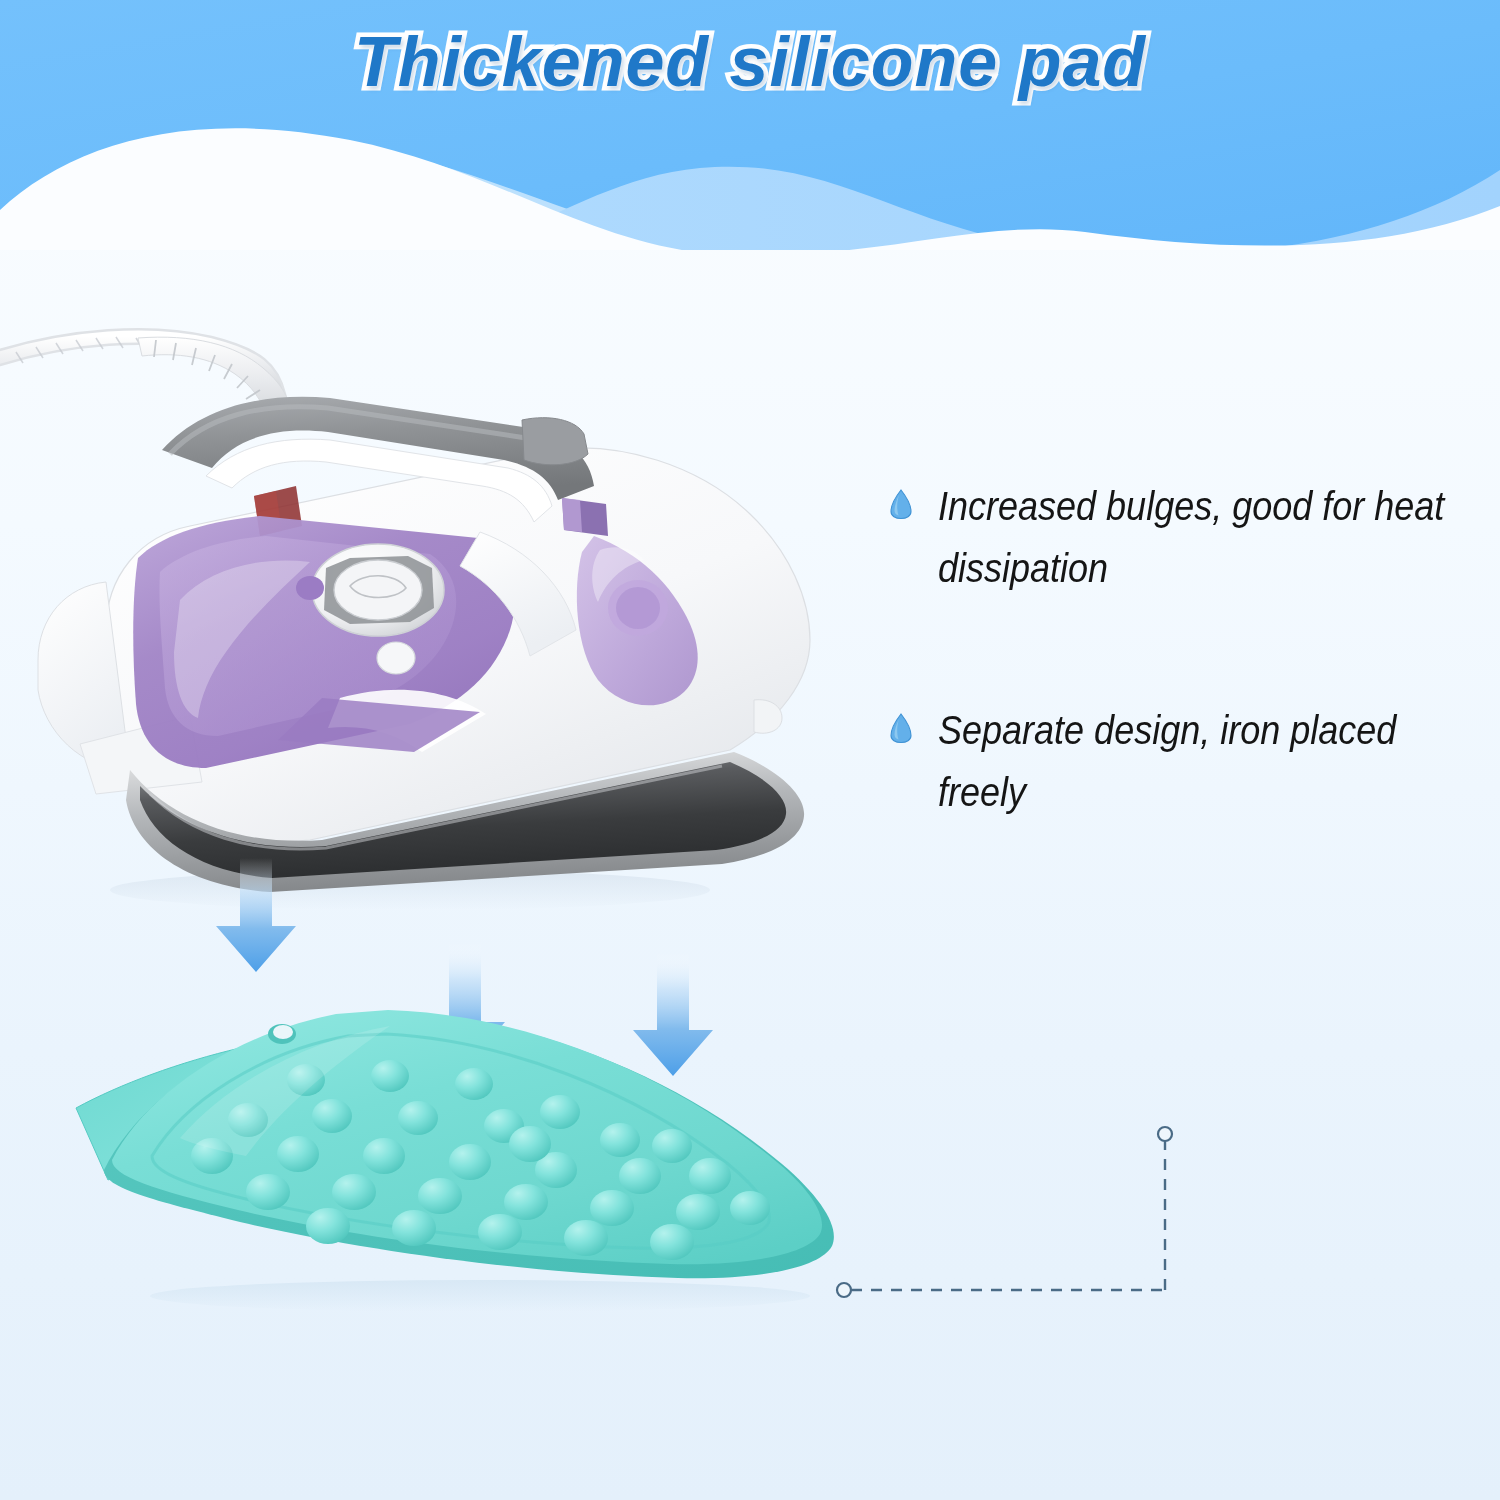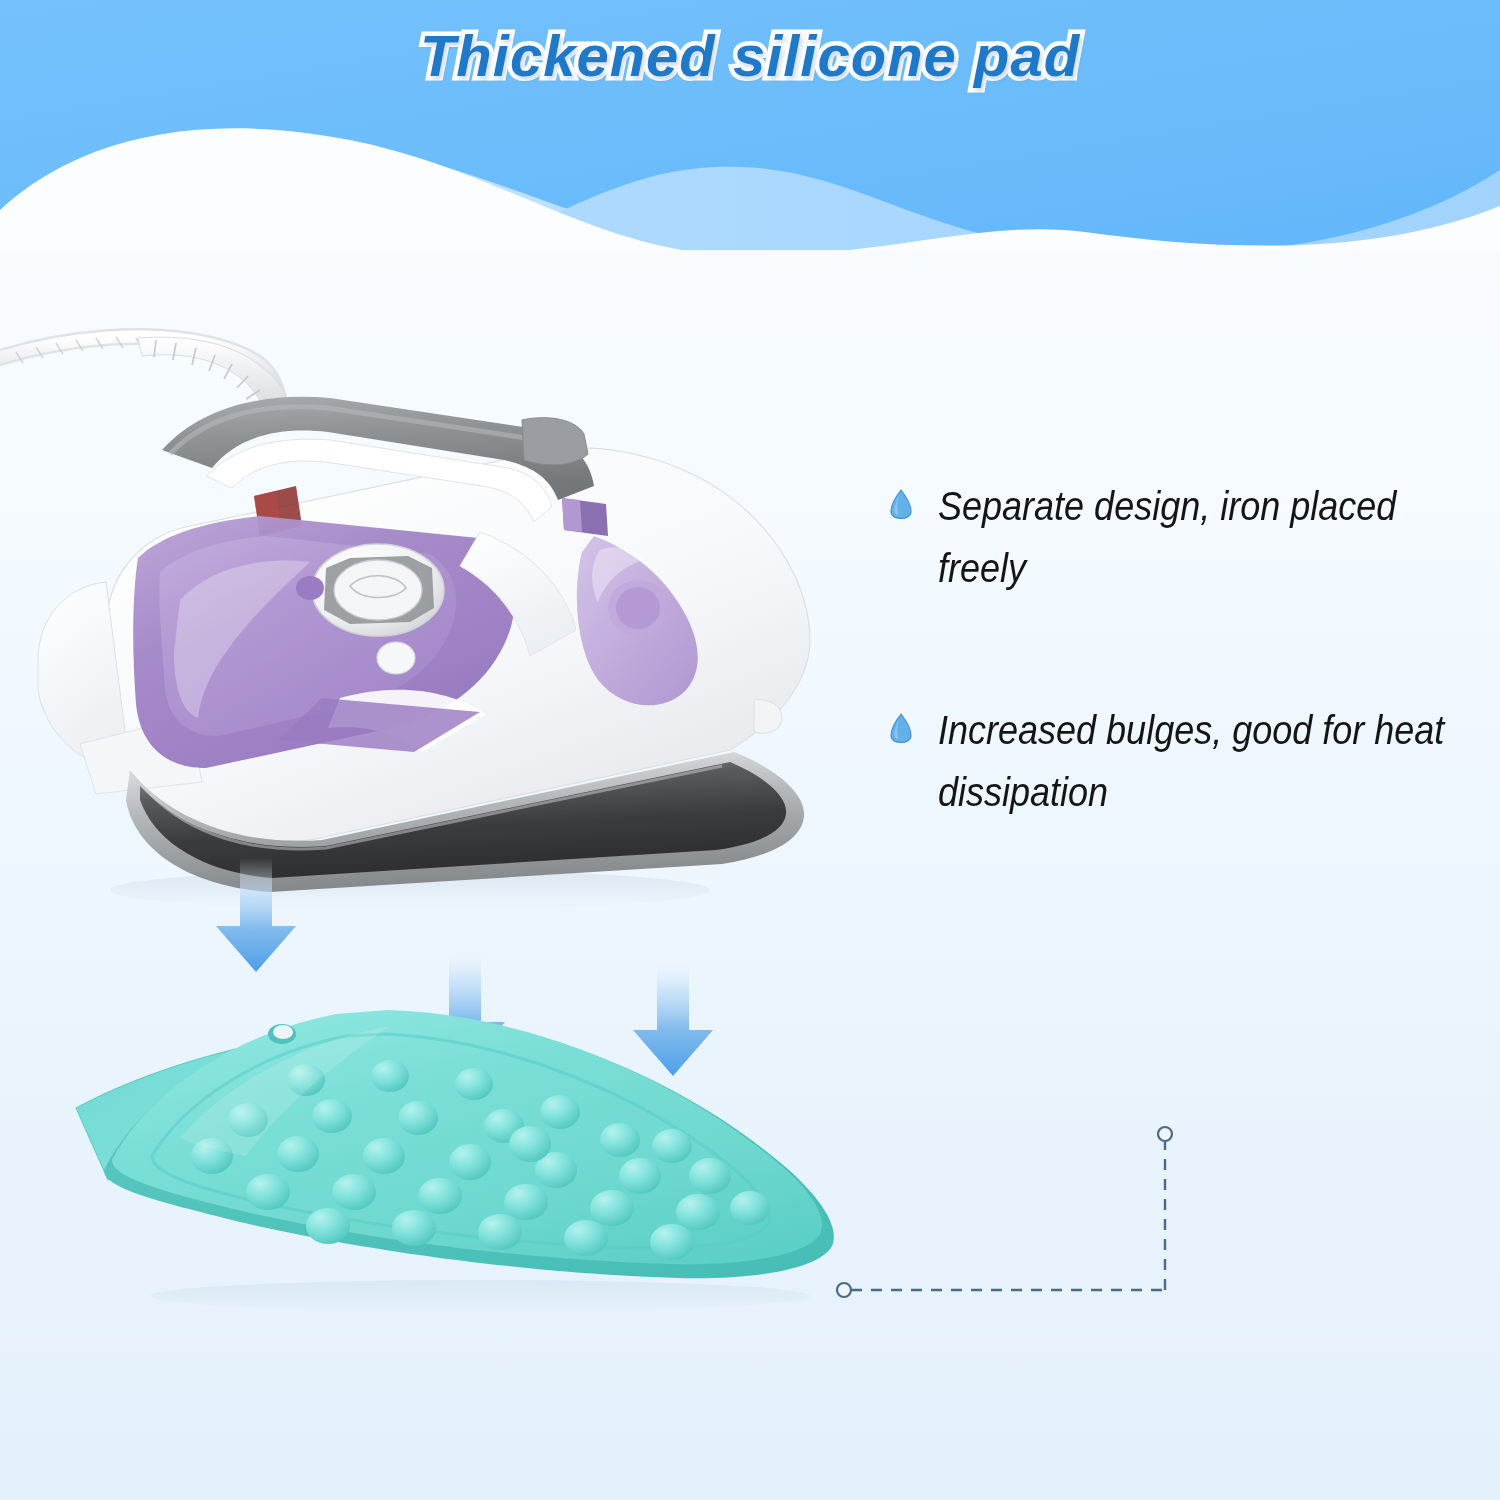--- a/index.html
+++ b/index.html
@@ -25,21 +25,21 @@
     overflow: hidden;
   }
   .banner-svg { display: block; }
 
   .banner-title {
     position: absolute;
     left: 0;
     top: 22px;
     width: 1500px;
     text-align: center;
-    font-size: 58px;
+    font-size: 70px;
     font-weight: bold;
     font-style: italic;
     letter-spacing: 1px;
     color: #1f78c8;
     -webkit-text-stroke: 9px #ffffff;
     paint-order: stroke fill;
     text-shadow:
       0 0 2px #ffffff,
       2px 3px 4px rgba(30,90,150,0.25);
     white-space: nowrap;
@@ -428,28 +428,28 @@
   <div class="features">
 
 
     <div class="feature">
       <svg class="feature-bullet" viewBox="0 0 22 30">
         <path d="M11,1 C16.5,8 21,17 21,22.5 C21,27 16.5,29.5 11,29.5
                  C5.5,29.5 1,27 1,22.5 C1,17 5.5,8 11,1 Z" fill="#63b0ea" stroke="#3f92d4" stroke-width="1.1"></path>
         <path d="M9,6 C6.5,11 4.5,17 4.5,21.5 C4.5,24 6,25.8 8.5,26.6
                  C6.5,20 7,12 9,6 Z" fill="#9ad0f2" opacity="0.75"></path>
       </svg>
-      <div class="feature-text">Separate design, iron placed freely</div>
+      <div class="feature-text">Increased bulges, good for heat dissipation</div>
     </div>
 
     <div class="feature">
       <svg class="feature-bullet" viewBox="0 0 22 30">
         <path d="M11,1 C16.5,8 21,17 21,22.5 C21,27 16.5,29.5 11,29.5
                  C5.5,29.5 1,27 1,22.5 C1,17 5.5,8 11,1 Z" fill="#63b0ea" stroke="#3f92d4" stroke-width="1.1"></path>
         <path d="M9,6 C6.5,11 4.5,17 4.5,21.5 C4.5,24 6,25.8 8.5,26.6
                  C6.5,20 7,12 9,6 Z" fill="#9ad0f2" opacity="0.75"></path>
       </svg>
-      <div class="feature-text">Increased bulges, good for heat dissipation</div>
+      <div class="feature-text">Separate design, iron placed freely</div>
     </div>
 
   </div>
 
 </div>
 
 </body></html>

